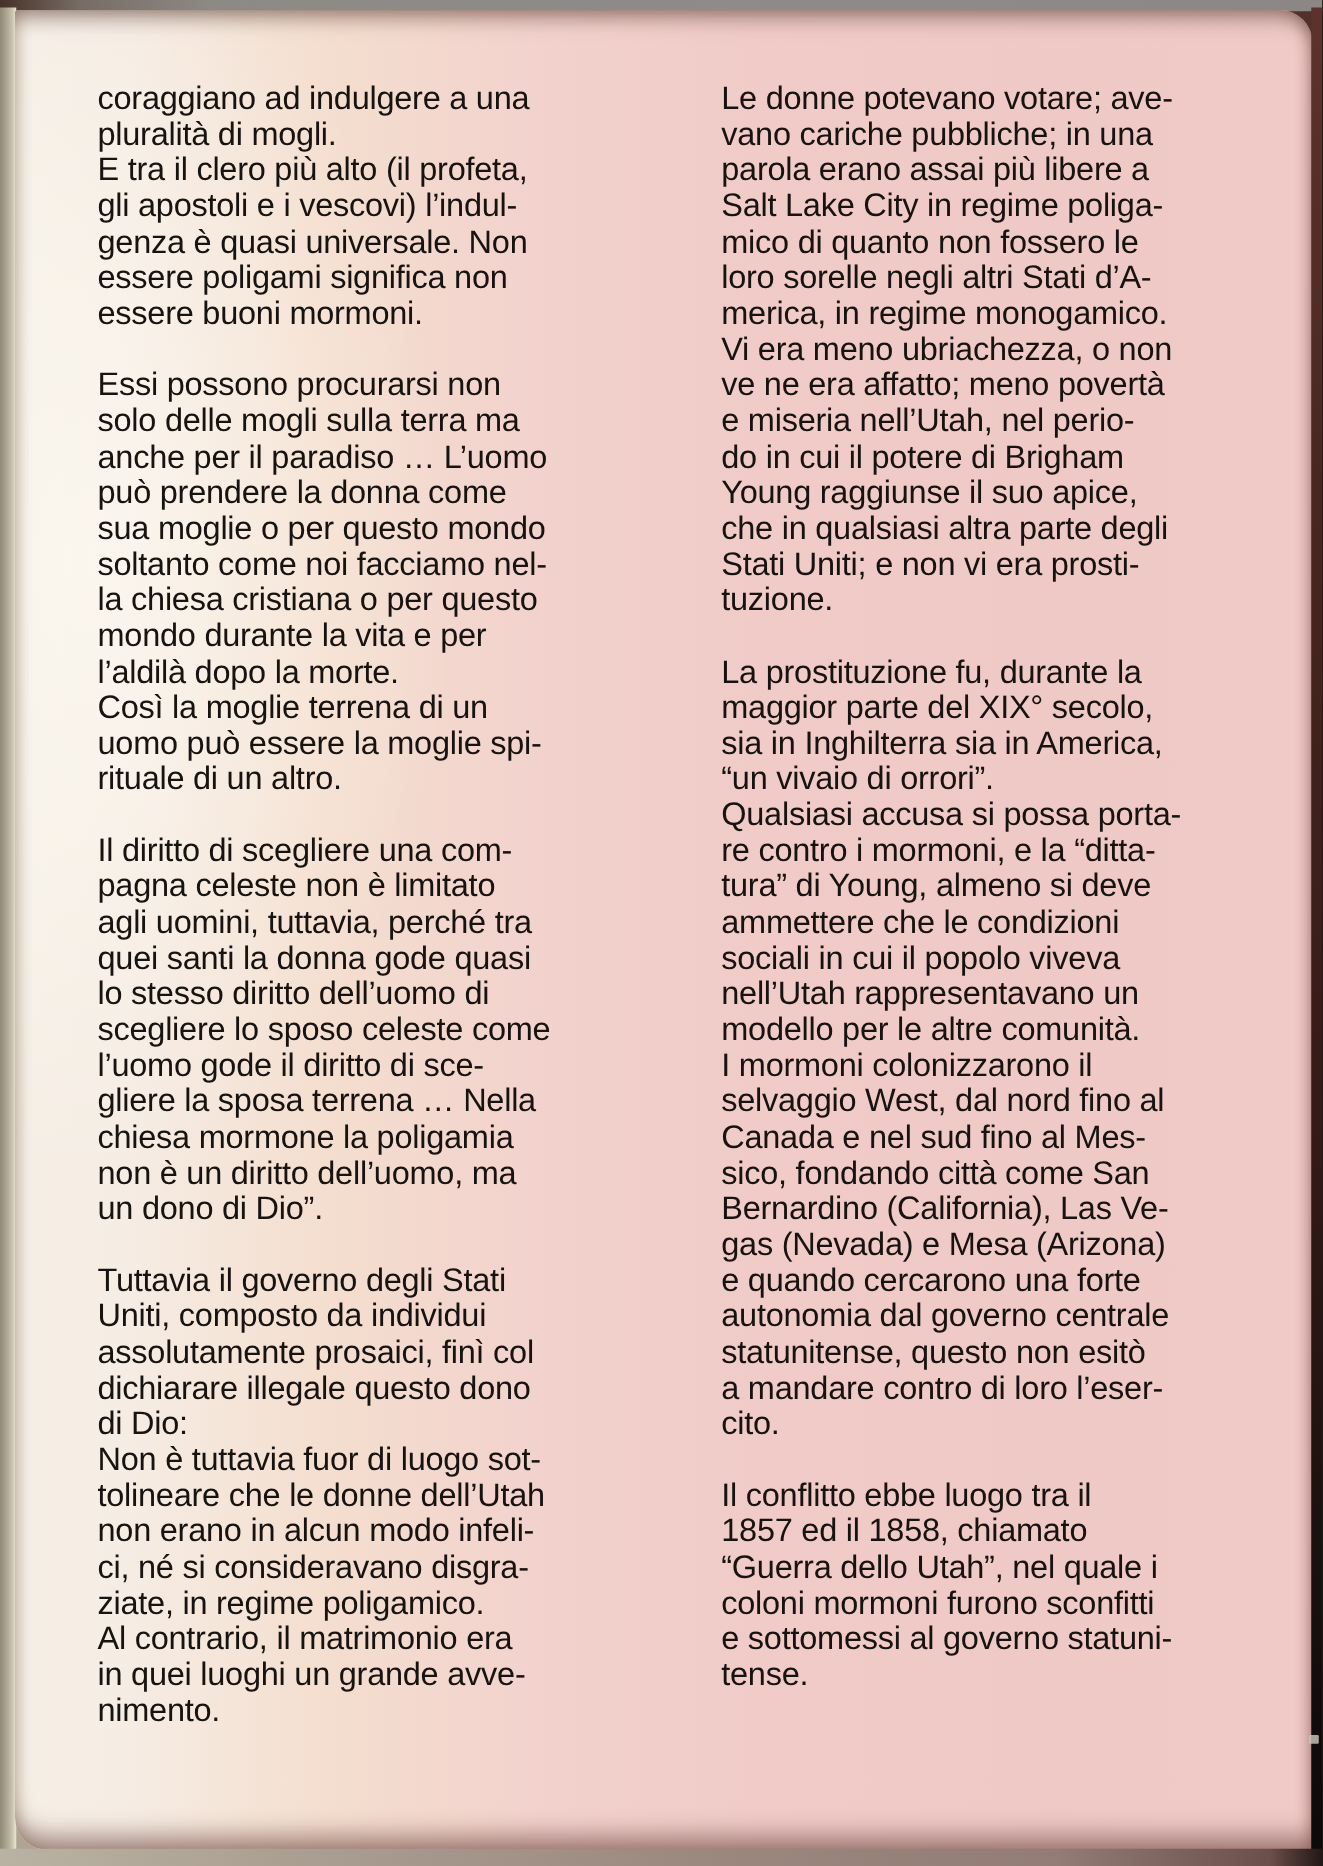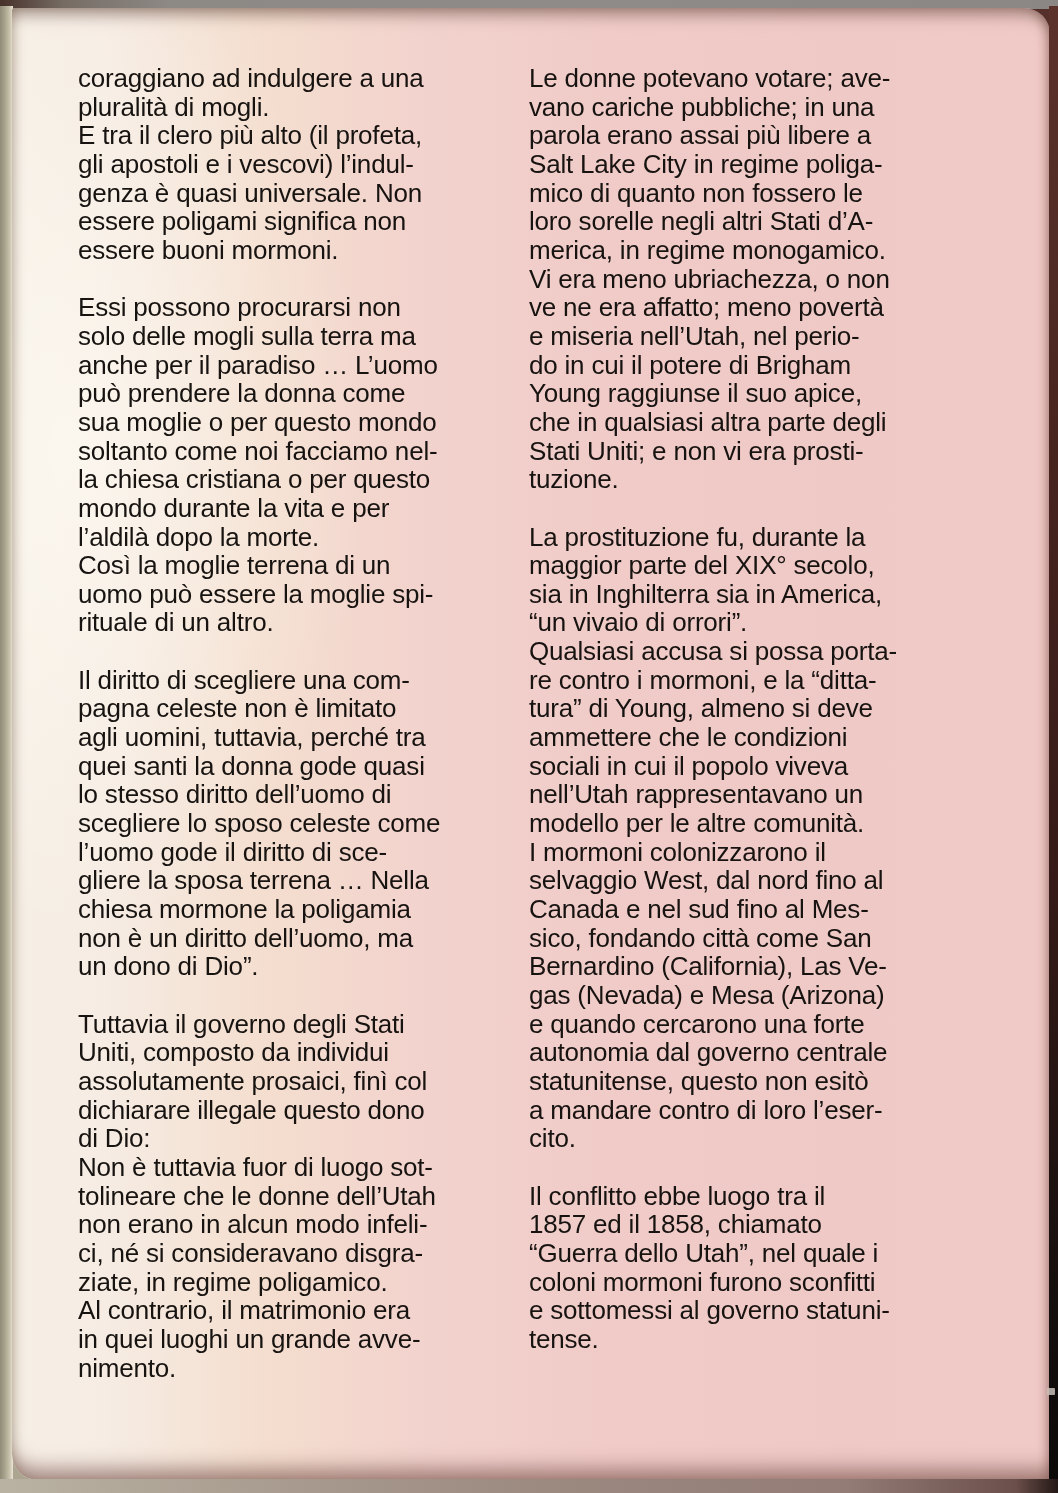--- a/index.html
+++ b/index.html
@@ -46,21 +46,21 @@
   .col{
     position:absolute;top:56px;
     width:460px;
     font-size:26px;
     line-height:28.65px;
     color:#171310;
     white-space:pre-line;
     letter-spacing:-0.2px;
   }
   .col-left{left:66px;}
-  .col-right{left:517px;}
+  .col-right{left:565px;}
   .scroll-indicator{
     position:absolute;right:3px;top:1388px;width:8px;height:7px;
     background:#c7c0b9;opacity:0.85;border-radius:1px;
   }
 </style>
 </head>
 <body>
 
 <div class="frame">
   <div class="corner-tr"></div>

